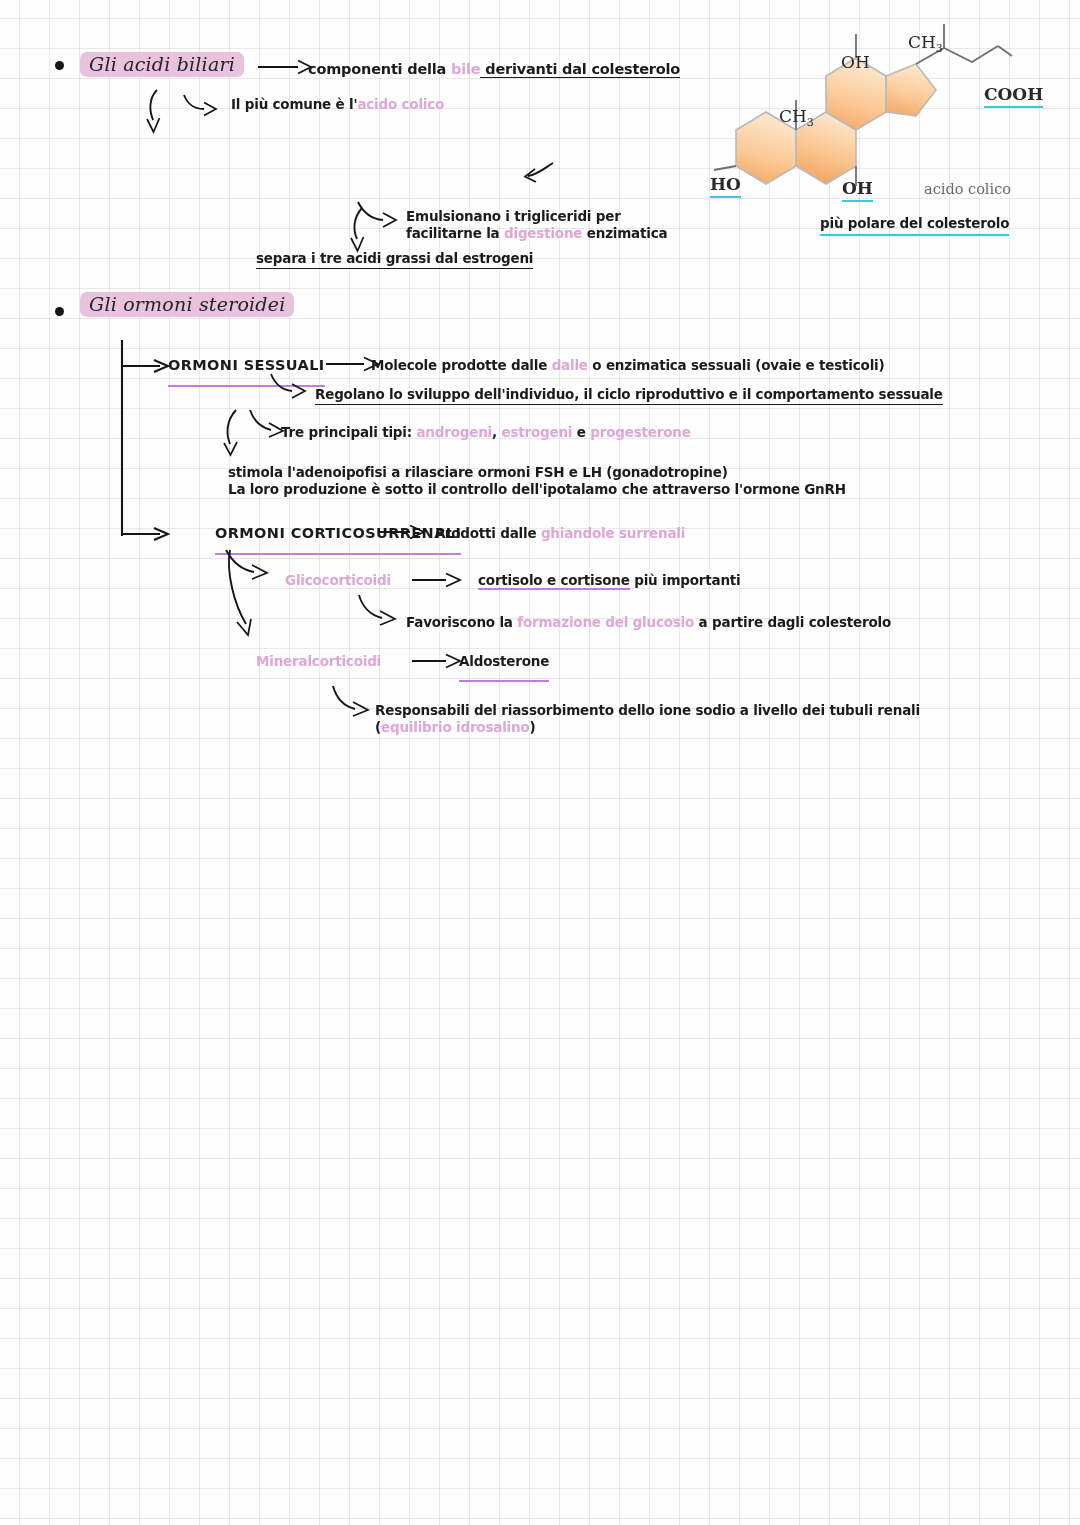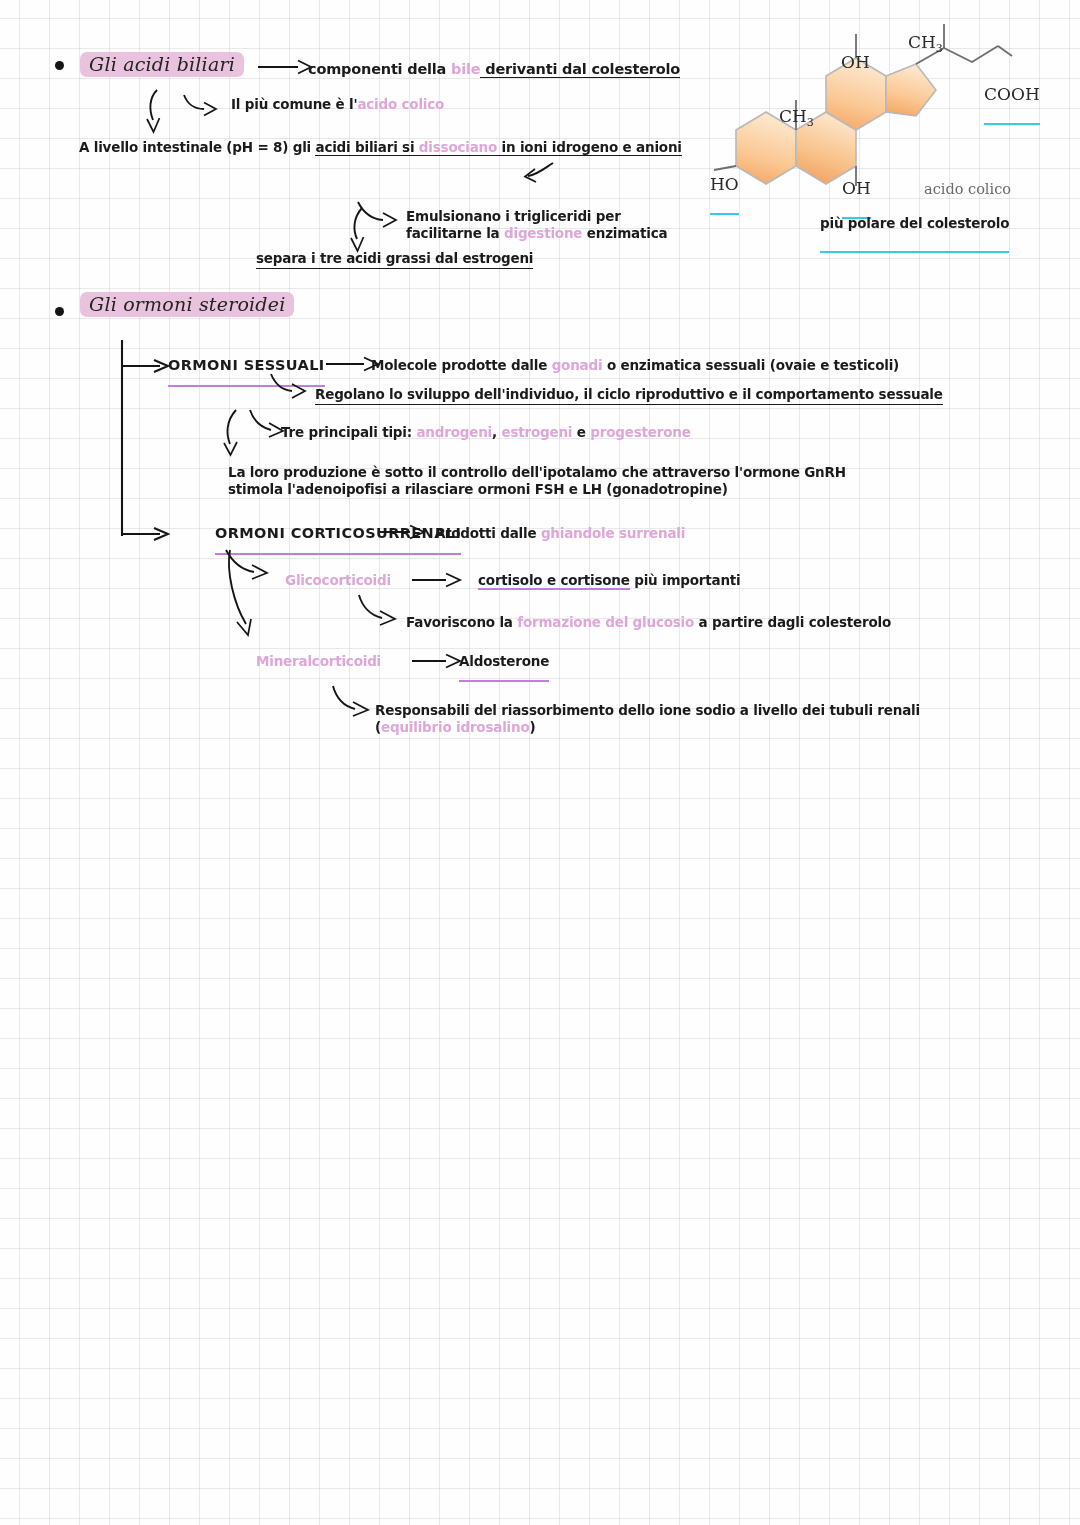--- a/index.html
+++ b/index.html
@@ -58,21 +58,21 @@
     border-radius: 50%;
     background: #151515;
   }
 
   
   .pink   { color: #dfa6d8; }
 
   
   .u-black { border-bottom: 1.6px solid #1b1b1b; padding-bottom: 1px; }
   .u-violet{ border-bottom: 2.6px solid #c07fe0; padding-bottom: 10px; }
-  .u-cyan  { border-bottom: 2.6px solid #35cbe8; padding-bottom: 19px; }
+  .u-cyan  { border-bottom: 2.6px solid #35cbe8; padding-bottom: 2px; font-weight: bold; }
 
   span.uw  { border-bottom: 1.6px solid #1b1b1b; }
   span.uv  { border-bottom: 2.6px solid #c07fe0; }
 
   svg.ink { position: absolute; overflow: visible; }
   svg.ink path, svg.ink line, svg.ink polyline { fill: none; stroke: #151515; }
 
   
   #molecule { position: absolute; left: 700px; top: 38px; width: 340px; height: 160px; }
   .mol-label {
@@ -114,23 +114,20 @@
 
   <svg class="ink" style="left:182px; top:92px;" width="40" height="24" viewBox="0 0 40 24">
     <path d="M2 3 C6 13, 12 17, 22 17" stroke-width="1.9"></path>
     <polyline points="22,10.5 34,17 22,23.5" stroke-width="1.7"></polyline>
   </svg>
 
   <div class="t sm" style="left:231px; top:96px;">
     <span>Il più comune è l'</span><span class="pink">acido colico</span>
   </div>
 
-  <div class="t sm" style="left:79px; top:139px;">
-    <span>A livello intestinale (pH = 8) gli </span><span class="uw">acidi biliari si </span><span class="pink uw">dissociano</span><span class="uw"> in ioni idrogeno e anioni</span>
-  </div>
 
 
   <svg class="ink" style="left:515px; top:160px;" width="42" height="26" viewBox="0 0 42 26">
     <path d="M38 3 C31 7, 24 14, 13 16" stroke-width="1.9"></path>
     <polyline points="20,9 10,16.5 21,22" stroke-width="1.7"></polyline>
   </svg>
 
   <svg class="ink" style="left:355px; top:200px;" width="50" height="30" viewBox="0 0 50 30">
     <path d="M3 2 C8 12, 16 19, 28 20" stroke-width="1.9"></path>
     <polyline points="28,13 41,20 28,27" stroke-width="1.7"></polyline>
@@ -213,21 +210,21 @@
   </svg>
 
   <div class="t cap u-violet" style="left:168px; top:356px;">ORMONI SESSUALI</div>
 
   <svg class="ink" style="left:326px; top:353px;" width="56" height="22" viewBox="0 0 56 22">
     <line x1="0" y1="11" x2="38" y2="11" stroke-width="1.9"></line>
     <polyline points="38,4.5 52,11 38,17.5" stroke-width="1.8"></polyline>
   </svg>
 
   <div class="t sm" style="left:371px; top:357px;">
-    <span>Molecole prodotte dalle </span><span class="pink">gonadi</span><span> o enzimatica sessuali (ovaie e testicoli)</span>
+    <span>Molecole prodotte dalle </span><span class="pink">dalle</span><span> o enzimatica sessuali (ovaie e testicoli)</span>
   </div>
 
   <svg class="ink" style="left:268px; top:372px;" width="44" height="28" viewBox="0 0 44 28">
     <path d="M3 2 C7 12, 14 18, 24 19" stroke-width="1.9"></path>
     <polyline points="24,12 37,19 24,26" stroke-width="1.7"></polyline>
   </svg>
 
   <div class="t sm u-black" style="left:315px; top:386px;">Regolano lo sviluppo dell'individuo, il ciclo riproduttivo e il comportamento sessuale</div>
 
   <svg class="ink" style="left:247px; top:408px;" width="44" height="32" viewBox="0 0 44 32">
@@ -237,22 +234,22 @@
   <svg class="ink" style="left:222px; top:408px;" width="28" height="50" viewBox="0 0 28 50">
     <path d="M14 2 C4 13, 4 26, 8 36" stroke-width="1.9"></path>
     <polyline points="2,35 8.5,47 15,34" stroke-width="1.7"></polyline>
   </svg>
 
   <div class="t sm" style="left:281px; top:424px;">
     <span>Tre principali tipi: </span><span class="pink">androgeni</span><span>, </span><span class="pink">estrogeni</span><span> e </span><span class="pink">progesterone</span>
   </div>
 
   <div class="t sm" style="left:228px; top:464px;">
+    <div>stimola l'adenoipofisi a rilasciare ormoni FSH e LH (gonadotropine)</div>
     <div>La loro produzione è sotto il controllo dell'ipotalamo che attraverso l'ormone GnRH</div>
-    <div>stimola l'adenoipofisi a rilasciare ormoni FSH e LH (gonadotropine)</div>
   </div>
 
   <div class="t cap u-violet" style="left:168px; top:524px;margin-left:47px;">ORMONI CORTICOSURRENALI</div>
 
   <svg class="ink" style="left:380px; top:521px;" width="50" height="22" viewBox="0 0 50 22">
     <line x1="0" y1="11" x2="30" y2="11" stroke-width="1.9"></line>
     <polyline points="30,4.5 44,11 30,17.5" stroke-width="1.8"></polyline>
   </svg>
 
   <div class="t sm" style="left:435px; top:525px;">

